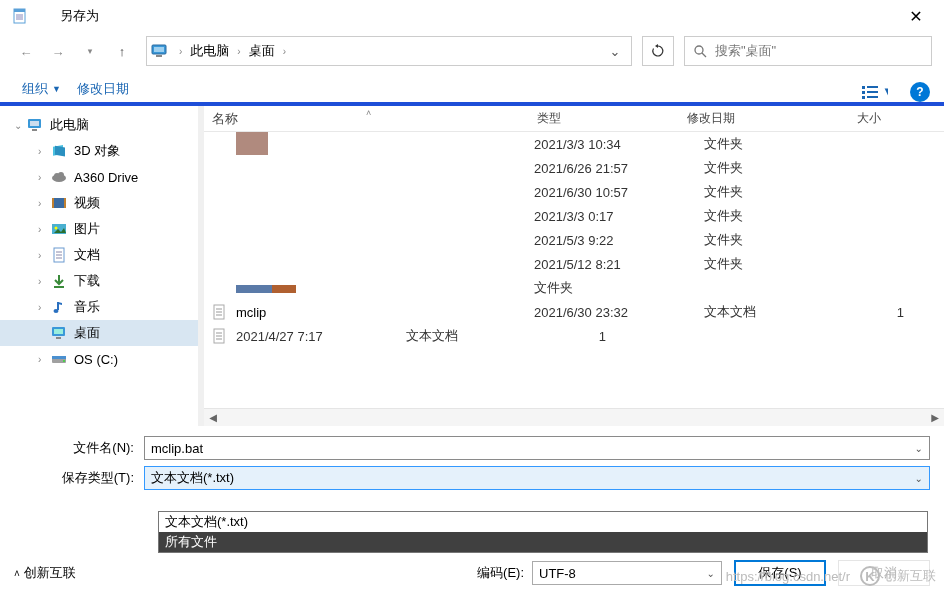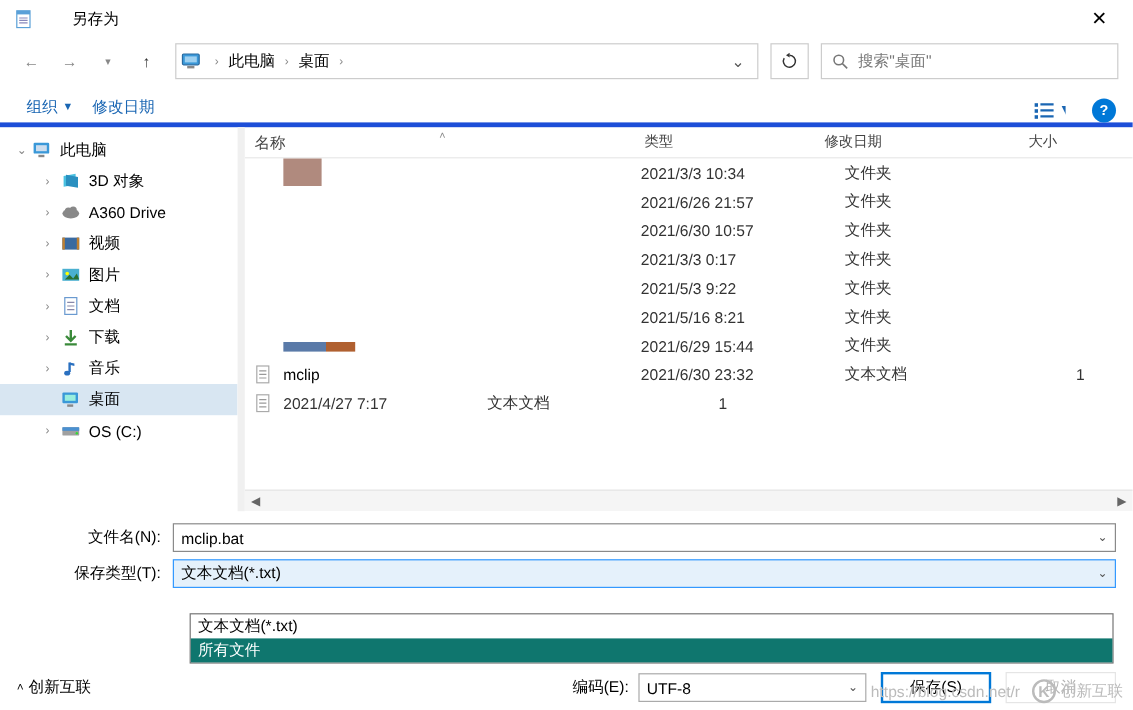--- a/index.html
+++ b/index.html
@@ -60,21 +60,21 @@
 .hscroll .arrow { width: 18px; text-align: center; color: #666; font-size: 10px; }
 
 .bottom { padding: 10px 14px 0 14px; }
 .form-row { display: flex; align-items: center; margin-bottom: 6px; }
 .form-label { width: 130px; text-align: right; padding-right: 10px; }
 .form-input { flex: 1; height: 24px; border: 1px solid #8a8a8a; padding: 0 6px; display: flex; align-items: center; background: #fff; }
 .form-input.sel { border: 1px solid #3399ff; background: #e5f1fb; }
 .drop-caret { margin-left: auto; color: #555; font-size: 10px; }
 .dropdown-open { position: absolute; left: 158px; top: 511px; width: 770px; border: 1px solid #767676; background: #fff; z-index: 10; }
 .dd-item { height: 20px; padding: 0 6px; display: flex; align-items: center; }
-.dd-item.hl { background: #0f766e; color: #fff; }
+.dd-item.hl { background: #404040; color: #fff; }
 
 .actionbar { position: absolute; bottom: 0; left: 0; right: 0; height: 38px; display: flex; align-items: center; padding: 0 14px; }
 .hide-folders { display: flex; align-items: center; gap: 4px; }
 .enc-label { margin-left: auto; margin-right: 8px; }
 .enc-select { width: 190px; height: 24px; border: 1px solid #aaa; padding: 0 6px; display: flex; align-items: center; }
 .act-btn { width: 92px; height: 26px; border: 1px solid #aaa; margin-left: 12px; display: flex; align-items: center; justify-content: center; }
 .act-btn.primary { border: 2px solid #0078d7; }
 
 .watermark { position: absolute; right: 8px; bottom: 6px; display: flex; align-items: center; color: #bbb; font-size: 11px; gap: 4px; }
 .wm-logo { width: 20px; height: 20px; border: 2px solid #bbb; border-radius: 50%; font-weight: bold; display: flex; align-items: center; justify-content: center; }
@@ -316,28 +316,27 @@
         <div class="filerow">
           <span class="fr-icon"></span>
           <span class="fr-name"></span>
           <span class="fr-date">2021/5/3 9:22</span>
           <span class="fr-type">文件夹</span>
           <span class="fr-size"></span>
         </div>
         <div class="filerow">
           <span class="fr-icon"></span>
           <span class="fr-name"></span>
-          <span class="fr-date">2021/5/16 8:21</span>
+          <span class="fr-date">2021/5/12 8:21</span>
           <span class="fr-type">文件夹</span>
           <span class="fr-size"></span>
         </div>
         <div class="filerow">
           <span class="fr-icon"></span>
           <span class="fr-name"><span class="redacted2"></span></span>
-          <span class="fr-date">2021/6/29 15:44</span>
           <span class="fr-type">文件夹</span>
           <span class="fr-size"></span>
         </div>
         <div class="filerow">
           <span class="fr-icon">
             <svg width="14" height="16">
               <rect x="2" y="1" width="10" height="14" fill="#fff" stroke="#aaa"></rect>
               <line x1="4" y1="5" x2="10" y2="5" stroke="#999"></line>
               <line x1="4" y1="8" x2="10" y2="8" stroke="#999"></line>
               <line x1="4" y1="11" x2="10" y2="11" stroke="#999"></line>

